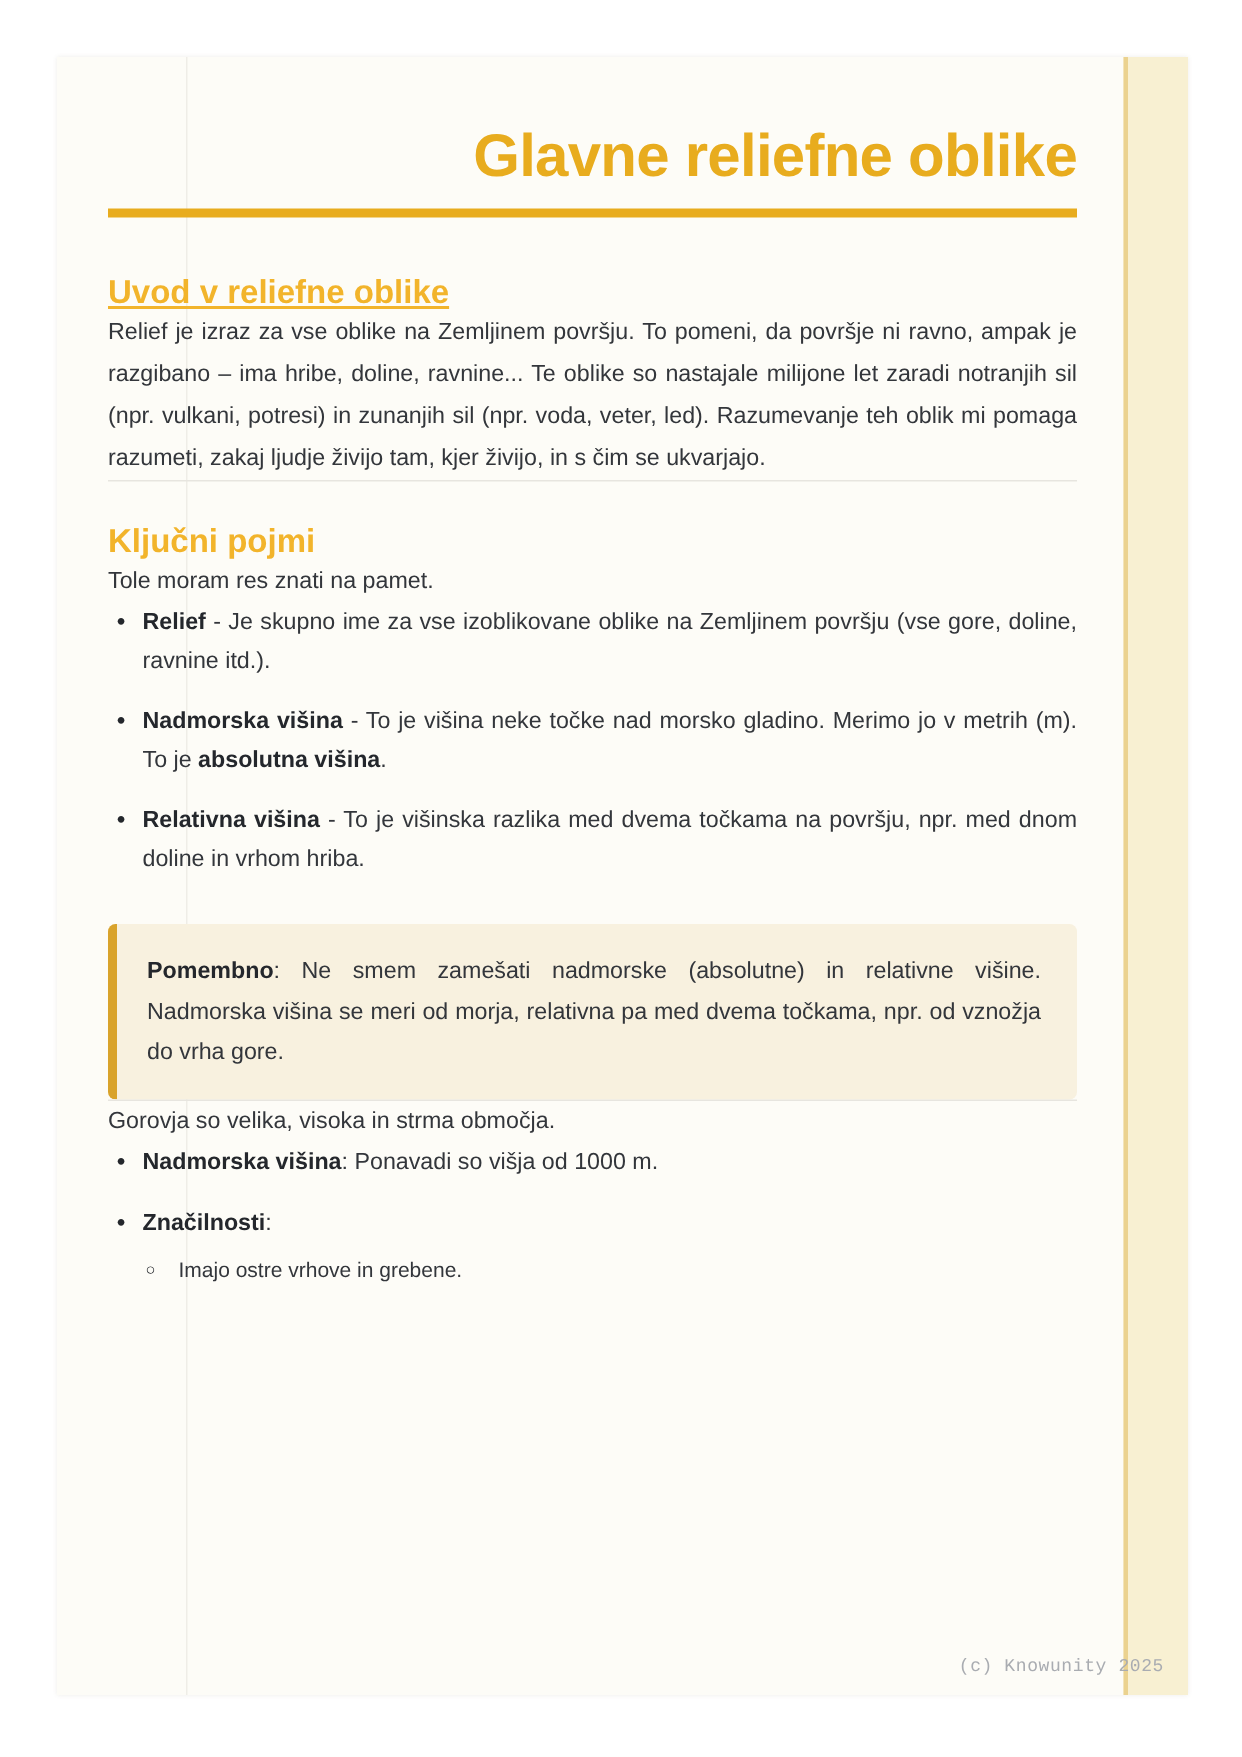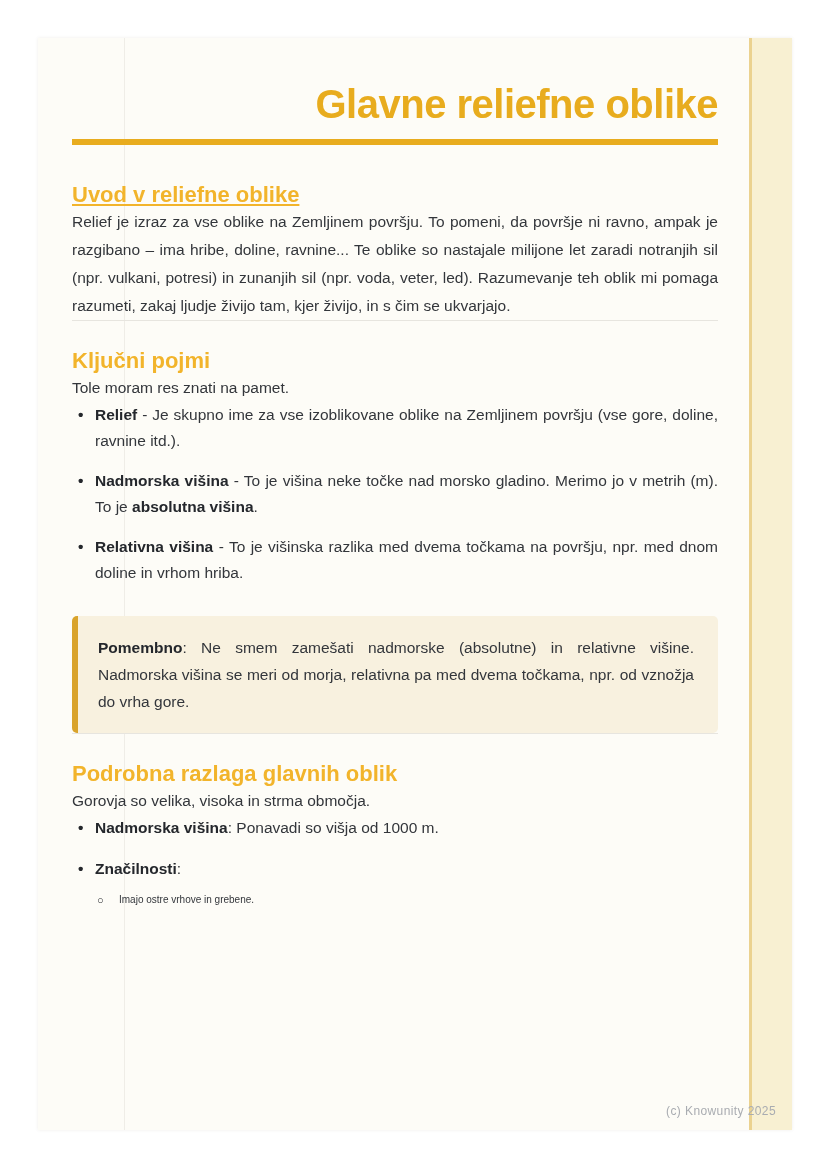--- a/index.html
+++ b/index.html
@@ -98,21 +98,21 @@
     color: #24272C;
     font-weight: bold;
   }
   ul.sub-bullets {
     margin: 6px 0 0 0; padding: 0;
     list-style: none;
   }
   ul.sub-bullets > li {
     position: relative;
     padding-left: 24px;
-    font-size: 10px;
+    font-size: 14px;
     line-height: 25.5px;
     color: var(--text, #33363B);
   }
   ul.sub-bullets > li::before {
     content: "\25CB";
     position: absolute;
     left: 2px; top: 0.5px;
     font-size: 11px;
     color: #24272C;
   }
@@ -123,20 +123,21 @@
     padding: 18px 24px 18px 20px;
   }
   .callout p.body { line-height: 27px; }
   .watermark {
     position: absolute;
     right: 16px; bottom: 12px;
     font-size: 12px;
     letter-spacing: 0.4px;
     color: var(--watermark, #A9ACB1);
     z-index: 3;
+    font-family: Liberation Mono, monospace;
   }
   
   .sp-h2-intro   { margin-top: 37px; text-decoration: underline; }
   .sp-para       { margin-top: 17px; }
   .sp-hr1        { margin-top: 27px; }
   .sp-h2         { margin-top: 27px; }
   .sp-list       { margin-top: 21px; }
   .sp-callout    { margin-top: 31px; }
   .sp-hr2        { margin-top: 29px; }
   .sp-h3         { margin-top: 29px; }
@@ -170,21 +171,20 @@
       <li><span class="b">Nadmorska višina</span><span> - To je višina neke točke nad morsko gladino. Merimo jo v metrih (m). To je </span><span class="b">absolutna višina</span><span>.</span></li>
       <li><span class="b">Relativna višina</span><span> - To je višinska razlika med dvema točkama na površju, npr. med dnom doline in vrhom hriba.</span><span class="b"></span><span></span></li>
     </ul>
 
     <div class="callout sp-callout">
       <p class="body"><span class="b">Pomembno</span><span>: Ne smem zamešati nadmorske (absolutne) in relativne višine. Nadmorska višina se meri od morja, relativna pa med dvema točkama, npr. od vznožja do vrha gore.</span></p>
     </div>
 
     <hr class="divider sp-hr2">
 
-    <h2 class="sp-h2">Podrobna razlaga glavnih oblik</h2>
 
     <p class="body sp-para">Gorovja so velika, visoka in strma območja.</p>
 
     <ul class="bullets sp-list2">
       <li><span class="b">Nadmorska višina</span><span>: Ponavadi so višja od 1000 m.</span></li>
       <li><span class="b">Značilnosti</span><span>:</span>
         <ul class="sub-bullets">
           <li>Imajo ostre vrhove in grebene.</li>
         </ul>
       </li>

